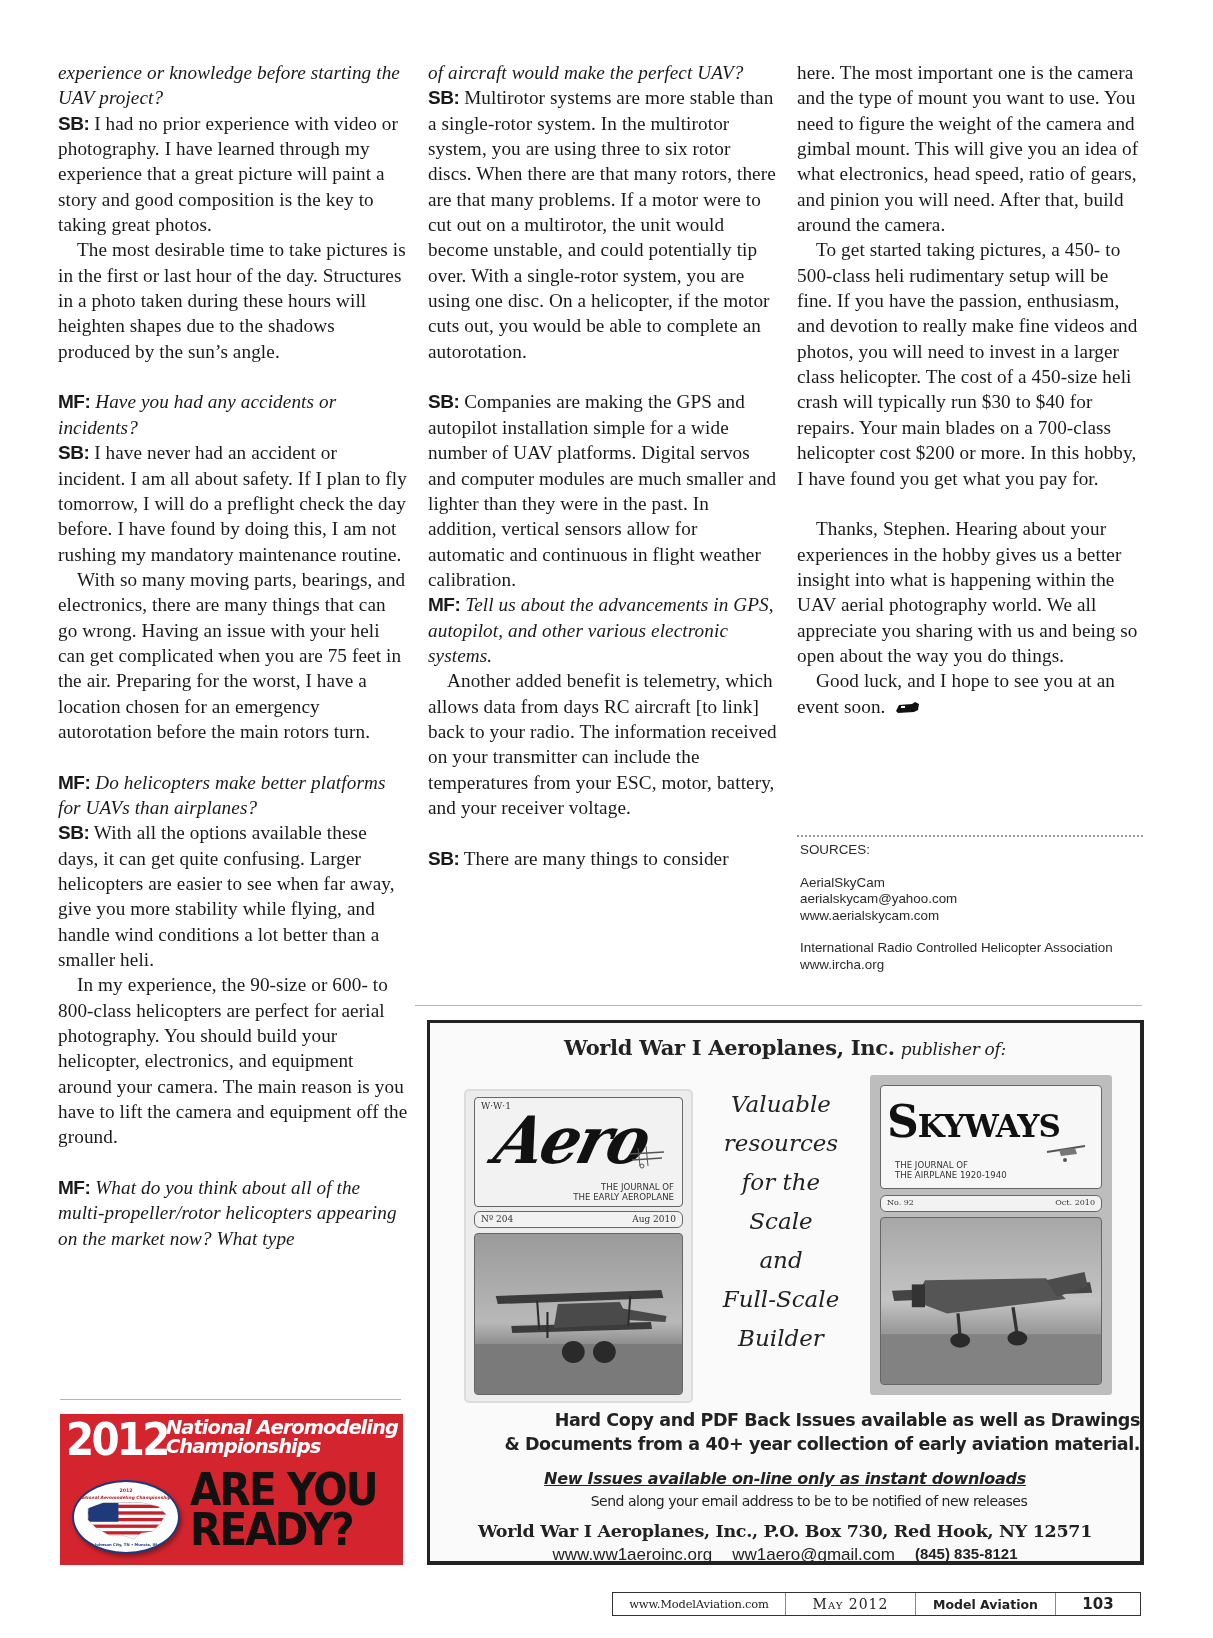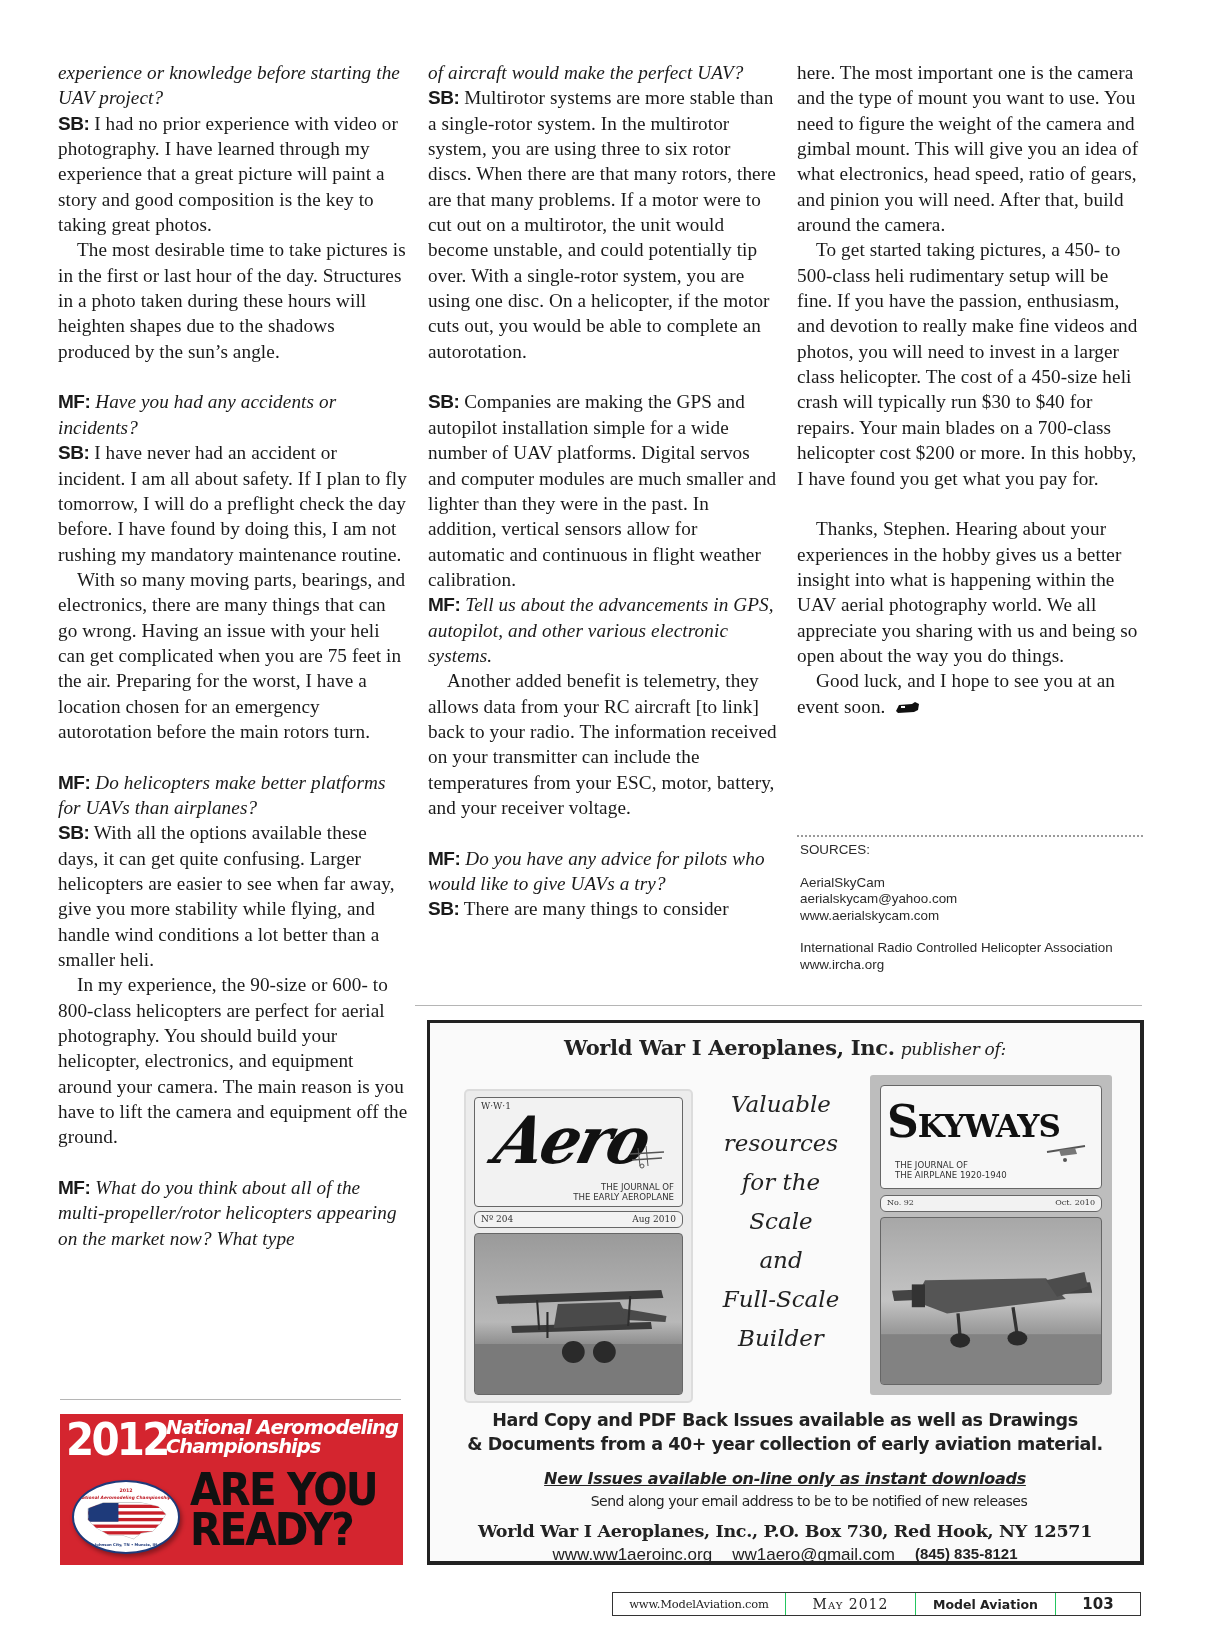--- a/index.html
+++ b/index.html
@@ -46,21 +46,21 @@
   .cover-sky .cover-sub { left: 14px; right: auto; text-align: left; bottom: 8px; }
   .plane-mini { position: absolute; right: 14px; top: 42px; width: 42px; height: 30px; }
   .cover-issue { position: absolute; left: 8px; right: 8px; top: 120px; height: 17px; border: 1.5px solid #666; border-radius: 6px; background: #f2f2f2; font-family: "DejaVu Serif", serif; font-size: 9px; line-height: 14px; padding: 0 6px; color: #333; display: flex; justify-content: space-between; }
   .cover-sky .cover-issue { left: 10px; right: 10px; top: 120px; font-size: 8px; }
   .cover-photo { position: absolute; left: 8px; right: 8px; top: 142px; bottom: 6px; border: 1.5px solid #666; border-radius: 4px; background: linear-gradient(180deg, #9a9a9a 0%, #b8b8b8 55%, #8b8b8b 70%, #7c7c7c 100%); overflow: hidden; }
   .cover-sky .cover-photo { left: 10px; right: 10px; top: 142px; bottom: 10px; background: linear-gradient(180deg, #a7a7a7 0%, #c4c4c4 50%, #9a9a9a 68%, #8e8e8e 100%); }
   .cover-photo svg { position: absolute; left: 0; top: 0; width: 100%; height: 100%; }
 
   .ad-mid { position: absolute; left: 276px; top: 62px; width: 150px; text-align: center; font-family: "DejaVu Serif", serif; font-style: italic; font-size: 23px; line-height: 39px; color: #222; }
   .ad-line { position: absolute; left: 0; right: 0; text-align: center; color: #222; }
-  .ad-l1 { top: 385px; font-family: "DejaVu Sans", sans-serif; font-weight: bold; font-size: 17.5px; line-height: 24px; letter-spacing: -0.4px; }
+  .ad-l1 { top: 385px; font-family: "DejaVu Sans", sans-serif; font-weight: bold; font-size: 17.5px; line-height: 24px; letter-spacing: -0.4px; text-align: right; }
   .ad-l2 { top: 446px; font-family: "DejaVu Sans", sans-serif; font-style: italic; font-weight: bold; font-size: 16px; text-decoration: underline; letter-spacing: -0.3px; }
   .ad-l3 { top: 470px; font-family: "DejaVu Sans", sans-serif; font-size: 14px; letter-spacing: -0.5px; padding-left: 48px; }
   .ad-l4 { top: 498px; font-family: "DejaVu Serif", serif; font-weight: bold; font-size: 17.5px; letter-spacing: -0.3px; }
   .ad-l5 { top: 522px; font-family: "Liberation Sans", sans-serif; font-size: 17px; display: flex; justify-content: center; gap: 20px; }
   .ad-l5 .u { text-decoration: underline; }
   .ad-l5 .ph { font-weight: bold; font-size: 15px; }
 
   
   .ad-nats { position: absolute; left: 60px; top: 1414px; width: 343px; height: 151px; background: #d4252f; overflow: hidden; }
   .nats-year { position: absolute; left: 6px; top: 0px; font-family: "DejaVu Sans", sans-serif; font-weight: bold; font-size: 44px; color: #fff; letter-spacing: -3px; transform: scaleX(0.92); transform-origin: left; }
@@ -96,23 +96,22 @@
   <span class="gap"></span>
   <span class="para"><span class="spk">MF:</span> <span class="q" style="display:inline">What do you think about all of the multi-propeller/rotor helicopters appearing on the market now? What type</span></span>
 </div>
 
 <div class="col col-mid">
   <span class="q">of aircraft would make the perfect UAV?</span>
   <span class="para"><span class="spk">SB:</span> <span>Multirotor systems are more stable than a single-rotor system. In the multirotor system, you are using three to six rotor discs. When there are that many rotors, there are that many problems. If a motor were to cut out on a multirotor, the unit would become unstable, and could potentially tip over. With a single-rotor system, you are using one disc. On a helicopter, if the motor cuts out, you would be able to complete an autorotation.</span></span>
   <span class="gap"></span>
   <span class="para"><span class="spk">SB:</span> <span>Companies are making the GPS and autopilot installation simple for a wide number of UAV platforms. Digital servos and computer modules are much smaller and lighter than they were in the past. In addition, vertical sensors allow for automatic and continuous in flight weather calibration.</span></span>
   <span class="para"><span class="spk">MF:</span> <span class="q" style="display:inline">Tell us about the advancements in GPS, autopilot, and other various electronic systems.</span></span>
-  <span class="para indent">Another added benefit is telemetry, they allows data from your RC aircraft [to link] back to your radio. The information received on your transmitter can include the temperatures from your ESC, motor, battery, and your receiver voltage.</span>
-  <span class="gap"></span>
-  <span class="para"><span class="spk">MF:</span> <span class="q" style="display:inline">Do you have any advice for pilots who would like to give UAVs a try?</span></span>
+  <span class="para indent">Another added benefit is telemetry, which allows data from days RC aircraft [to link] back to your radio. The information received on your transmitter can include the temperatures from your ESC, motor, battery, and your receiver voltage.</span>
+  <span class="gap"></span>
   <span class="para"><span class="spk">SB:</span> <span>There are many things to consider</span></span>
 </div>
 
 <div class="col col-right">
   <span class="para">here. The most important one is the camera and the type of mount you want to use. You need to figure the weight of the camera and gimbal mount. This will give you an idea of what electronics, head speed, ratio of gears, and pinion you will need. After that, build around the camera.</span>
   <span class="para indent">To get started taking pictures, a 450- to 500-class heli rudimentary setup will be fine. If you have the passion, enthusiasm, and devotion to really make fine videos and photos, you will need to invest in a larger class helicopter. The cost of a 450-size heli crash will typically run $30 to $40 for repairs. Your main blades on a 700-class helicopter cost $200 or more. In this hobby, I have found you get what you pay for.</span>
   <span class="gap"></span>
   <span class="para indent">Thanks, Stephen. Hearing about your experiences in the hobby gives us a better insight into what is happening within the UAV aerial photography world. We all appreciate you sharing with us and being so open about the way you do things.</span>
   <span class="para indent"><span>Good luck, and I hope to see you at an event soon.</span><svg class="end-mark" viewBox="0 0 26 13">
         <path d="M2 10 L5 4 L18 3 L21 1 L25 3 L24 9 L20 11 L4 12 Z" fill="#111"></path>

